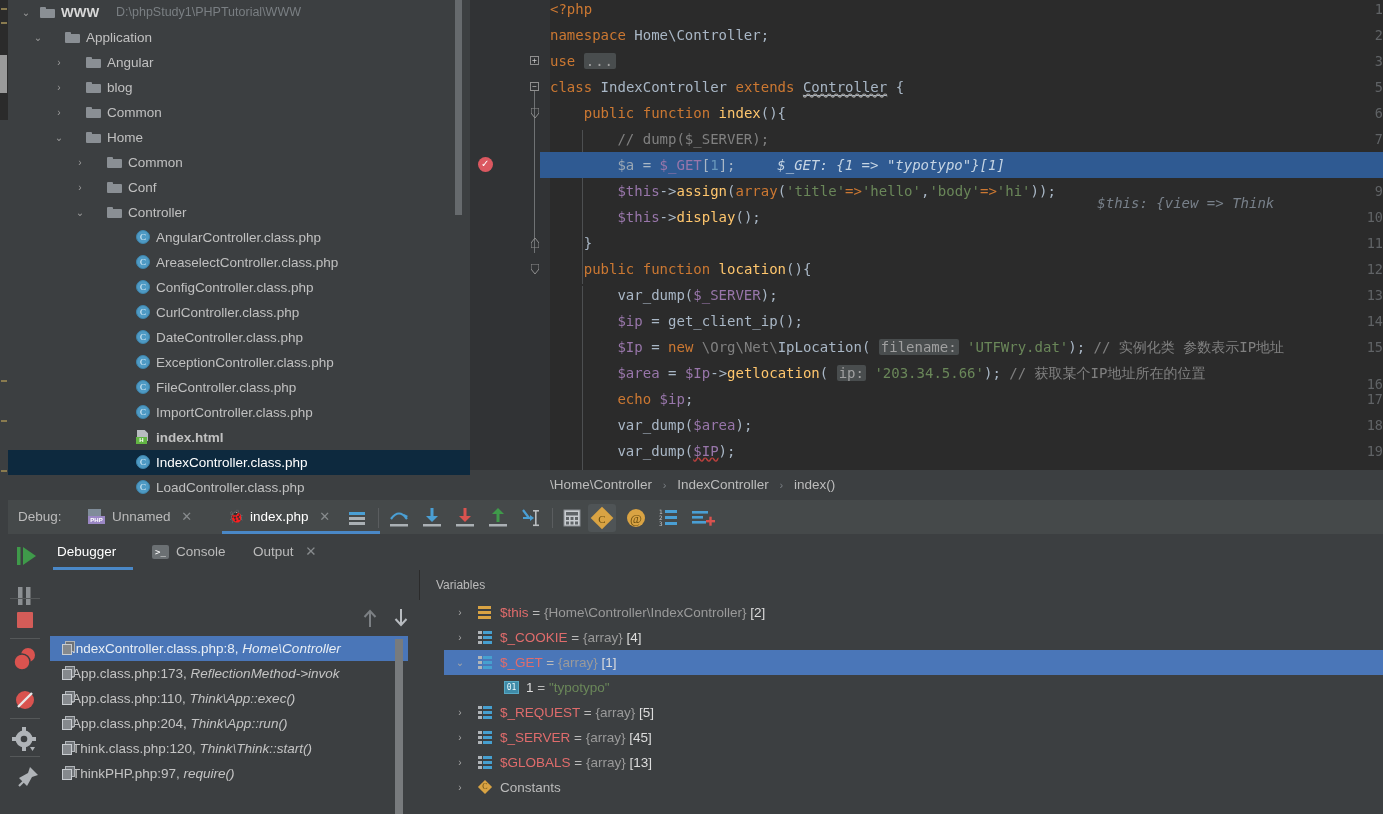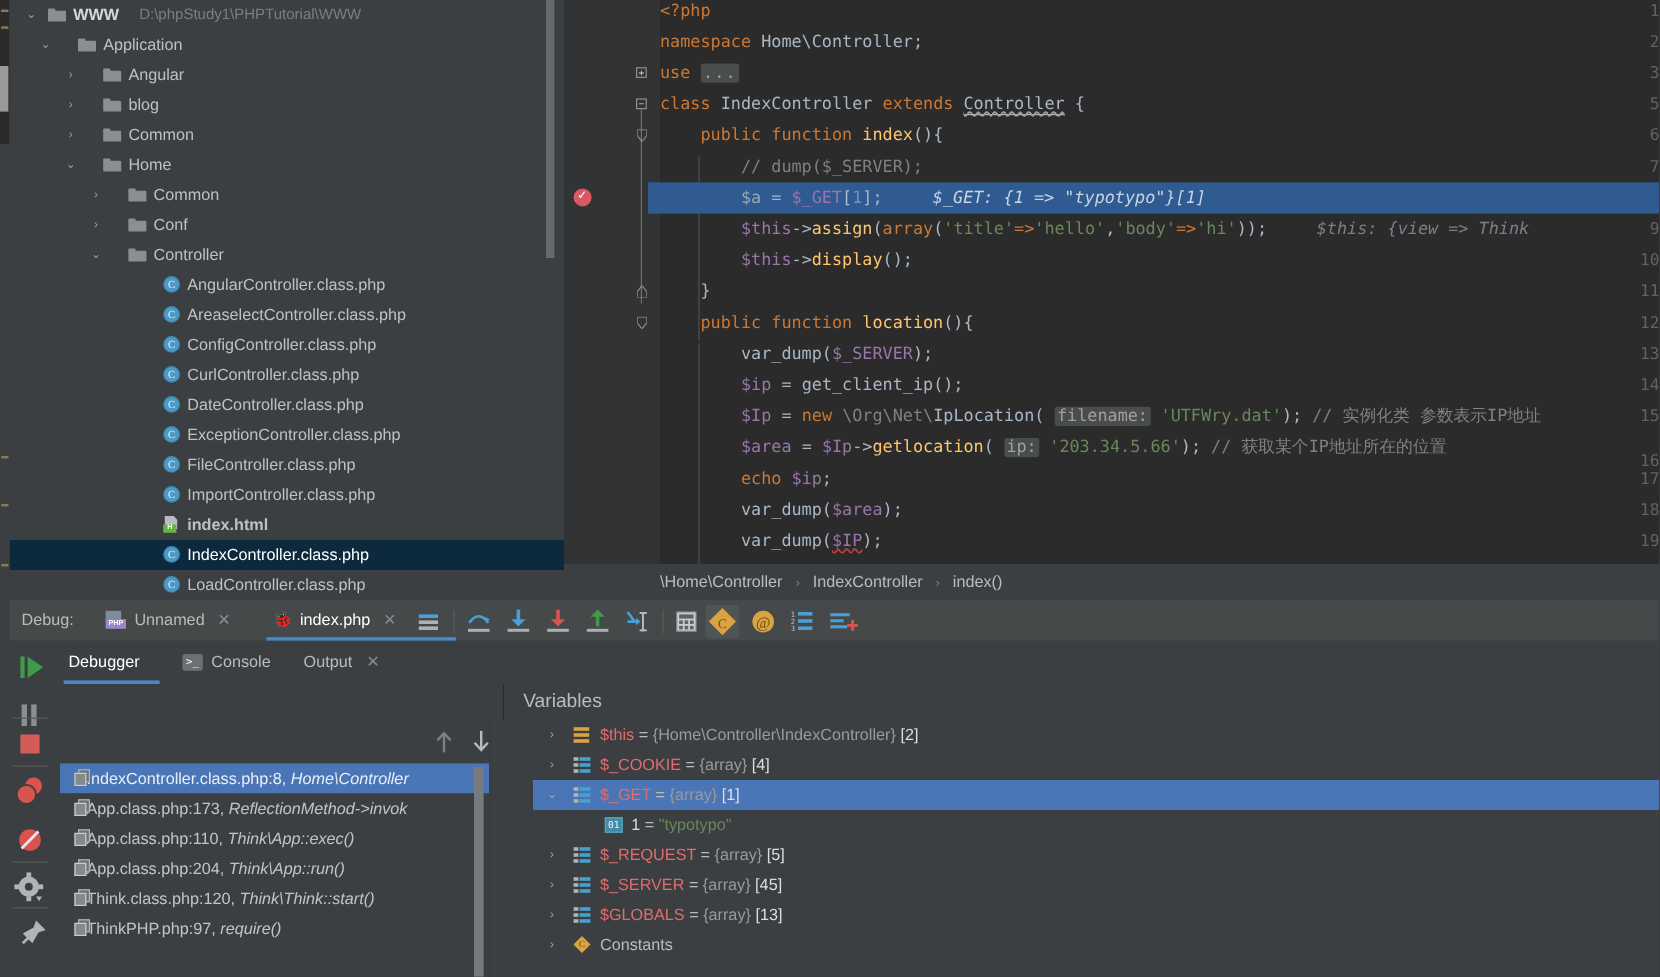--- a/index.html
+++ b/index.html
@@ -90,21 +90,21 @@
 
   .tbtn{position:absolute;top:0;width:30px;height:36px;cursor:default;}
   .tbsep{position:absolute;top:8px;width:1px;height:20px;background:#5a5d5f;}
 
   
   .sidebtn{position:absolute;left:0;width:50px;height:40px;cursor:default;}
   .sidesep{position:absolute;left:10px;width:30px;height:1px;background:#555859;}
 
   
   .frames-hdr{position:absolute;left:50px;top:70px;width:370px;height:30px;background:#3c3f41;line-height:30px;font-size:13.5px;color:#bbbbbb;padding-left:16px;box-sizing:border-box;}
-  .vars-hdr{position:absolute;left:420px;top:70px;width:963px;height:30px;background:#3c3f41;line-height:30px;font-size:16px;color:#bbbbbb;padding-left:16px;box-sizing:border-box;}
+  .vars-hdr{position:absolute;left:420px;top:70px;width:963px;height:30px;background:#3c3f41;line-height:30px;font-size:12px;color:#bbbbbb;padding-left:16px;box-sizing:border-box;}
   .hdr-divider{position:absolute;top:70px;width:1px;height:30px;background:#2b2b2b;}
 
   .frames-toolrow{position:absolute;left:50px;top:100px;width:358px;height:36px;background:#3c3f41;}
   .frames-list{position:absolute;left:50px;top:136px;width:358px;height:178px;background:#3c3f41;overflow:hidden;}
   .frame-row{position:relative;height:25px;line-height:25px;white-space:nowrap;font-size:13.5px;color:#c4c4c4;padding-left:0;cursor:default;}
   .frame-row.sel{background:#4a76b8;color:#e8eef5;}
   .frame-ico{position:absolute;left:12px;top:5px;width:14px;height:14px;}
   .frame-ico .a{position:absolute;left:3px;top:0;width:10px;height:11px;border:1px solid #b0b4b8;background:#6e7276;box-sizing:border-box;}
   .frame-ico .b{position:absolute;left:0;top:3px;width:10px;height:11px;border:1px solid #c8ccd0;background:#85898d;box-sizing:border-box;}
   .frame-txt{margin-left:22px;}
@@ -282,21 +282,21 @@
           <div class="ln" style="top: 152px;">8</div>
           <div style="position: absolute; left: 70px; top: 152px; width: 843px; height: 26px; background: rgb(47, 90, 146);"></div>
           <div style="position: absolute; left: 70px; top: 152px; width: 10px; height: 26px; background: rgb(47, 90, 146);"></div>
           <div class="brk" style="top: 157px;">
             <span class="chk">✓</span>
           </div>
           <div class="codeline" style="top: 152px; left: 80px;">        <span class="plain" style="color:#9aa7b4;">$a</span> <span class="plain">=</span> <span class="var">$_GET</span><span class="plain">[</span><span class="num">1</span><span class="plain">];</span></div>
           <div class="codeline inl-hl" style="top: 152px; left: 307.34px;">$_GET: {1 =&gt; "typotypo"}[1]</div>
           <div class="ln" style="top: 178px;">9</div>
           <div class="codeline" style="top: 178px; left: 80px;">        <span class="var">$this</span><span class="plain">-&gt;</span><span class="fn">assign</span><span class="plain">(</span><span class="kw">array</span><span class="plain">(</span><span class="str">'title'</span><span class="kw">=&gt;</span><span class="str">'hello'</span><span class="plain">,</span><span class="str">'body'</span><span class="kw">=&gt;</span><span class="str">'hi'</span><span class="plain">));</span></div>
-          <div class="codeline inl" style="top: 178px; left: 627.3px;">$this: {view =&gt; Think</div>
+          <div class="codeline inl" style="top: 190px; left: 627.3px;">$this: {view =&gt; Think</div>
           <div class="ln" style="top: 204px;">10</div>
           <div class="codeline" style="top: 204px; left: 80px;">        <span class="var">$this</span><span class="plain">-&gt;</span><span class="fn">display</span><span class="plain">();</span></div>
           <div class="ln" style="top: 230px;">11</div>
           <div style="position: absolute; left: 61px; top: 238px; width: 8px; height: 10px;">
             <svg width="8" height="10">
               <path d="M4 0 l4 5 v5 h-8 v-5 z" fill="none" stroke="#8f8f8f"></path>
             </svg>
           </div>
           <div class="codeline" style="top: 230px; left: 80px;">    <span class="plain">}</span></div>
           <div class="ln" style="top: 256px;">12</div>

